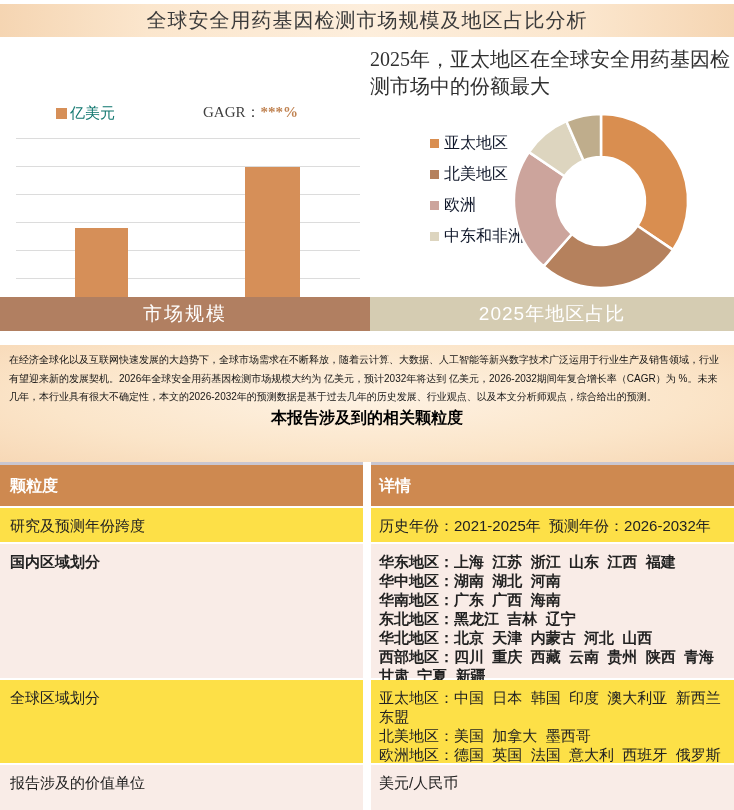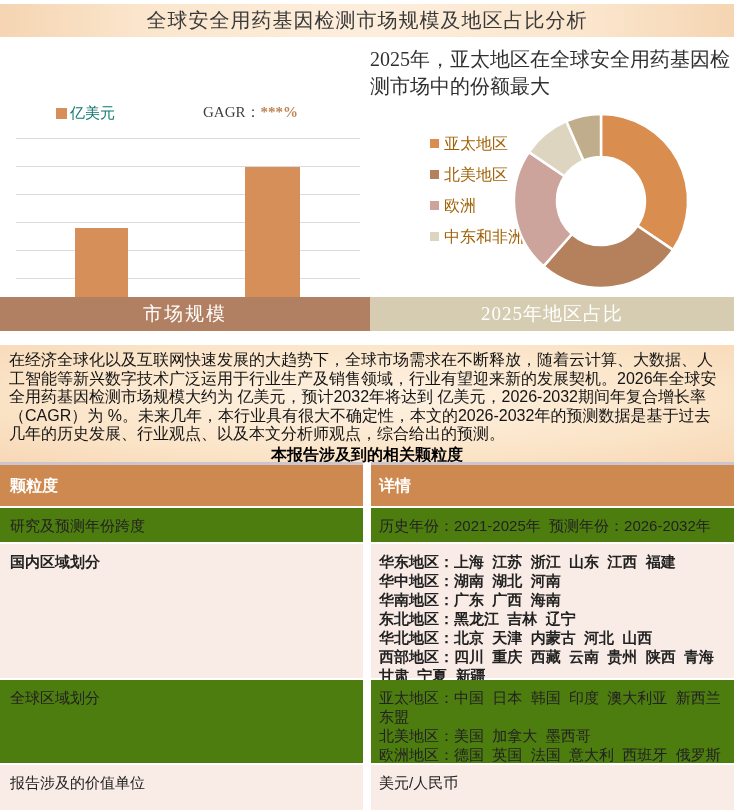--- a/index.html
+++ b/index.html
@@ -26,51 +26,51 @@
   .baseline{position:absolute;left:0;bottom:0;width:344px;height:1px;background:#c2c2c2}
   .tick{position:absolute;width:1px;height:4px;top:167px;background:#c2c2c2}
   .bar{position:absolute;bottom:1px;background:#d68f58}
   .xlabel{position:absolute;top:274px;width:60px;text-align:center;font-size:16px;color:#222;
           font-family:"Liberation Serif","DejaVu Serif",serif}
 
   
   .pie-panel{position:absolute;left:370px;top:46px;width:364px;height:260px}
   .pie-heading{width:360px;font-size:20px;line-height:27px;color:#303030}
   .pie-legend{position:absolute;left:60px;top:88px;width:96px}
-  .pie-legend-item{display:flex;margin-bottom:11px;font-size:16px;line-height:20px;color:#a16207;
-                   font-family:Liberation Serif, serif}
+  .pie-legend-item{display:flex;margin-bottom:11px;font-size:16px;line-height:20px;color:#0f172a;
+                   font-family:Liberation Mono, monospace}
   .pie-legend-item .sq{flex:0 0 9px;width:9px;height:9px;margin:5px 5px 0 0}
   .donut{position:absolute;left:141px;top:65px}
 
   
   .banner{position:absolute;left:0;top:297px;width:734px;height:34px;display:flex}
   .banner-left{width:370px;background:#b17f61;color:#fff;font-size:19px;letter-spacing:2px;
                display:flex;align-items:center;justify-content:center}
   .banner-right{width:364px;background:#d5ccb2;color:#fff;font-size:19px;letter-spacing:1px;
                display:flex;align-items:center;justify-content:center;
-               font-family:Liberation Serif, serif}
+               font-family:Liberation Sans, sans-serif}
 
   
   .summary{position:absolute;left:0;top:345px;width:734px;height:117px;
     background:radial-gradient(ellipse at 50% 45%,#fef2e3 0%,#fbe5c9 62%,#f7d8b6 100%);
     padding:6px 9px 0 9px}
-  .summary-text{font-size:16px;line-height:18.5px;color:#141414;white-space:pre-wrap}
+  .summary-text{font-size:10px;line-height:18.5px;color:#141414;white-space:pre-wrap}
   .summary-title{text-align:center;font-size:16px;font-weight:bold;color:#000;margin-top:1px}
 
   
   .gran-table{position:absolute;left:0;top:462px;width:734px;bottom:0;display:flex;flex-direction:column}
   .t-row{display:flex;margin-bottom:2px}
   .t-row:last-child{margin-bottom:0;flex:1}
   .t-cell{white-space:pre-wrap;font-size:15px;line-height:19px;color:#222}
   .t-c1{width:363px;margin-right:8px;padding:8px 6px 8px 10px}
   .t-c2{flex:1;padding:8px 10px 4px 8px}
   .t-head{height:44px;margin-bottom:2px}
   .t-head .t-cell{background:#ce8950;border-top:3px solid #c9c6d0;color:#fff;font-weight:bold;
                   font-size:16px;padding-top:11px}
-  .bg-a{background:#4d7c0f}
+  .bg-a{background:#fde047}
   .bg-b{background:#f9ece7}
 </style>
 </head>
 <body>
 
 <div class="page">
 
   <div class="title-bar serif">全球安全用药基因检测市场规模及地区占比分析</div>
 
   <div class="bar-panel">

